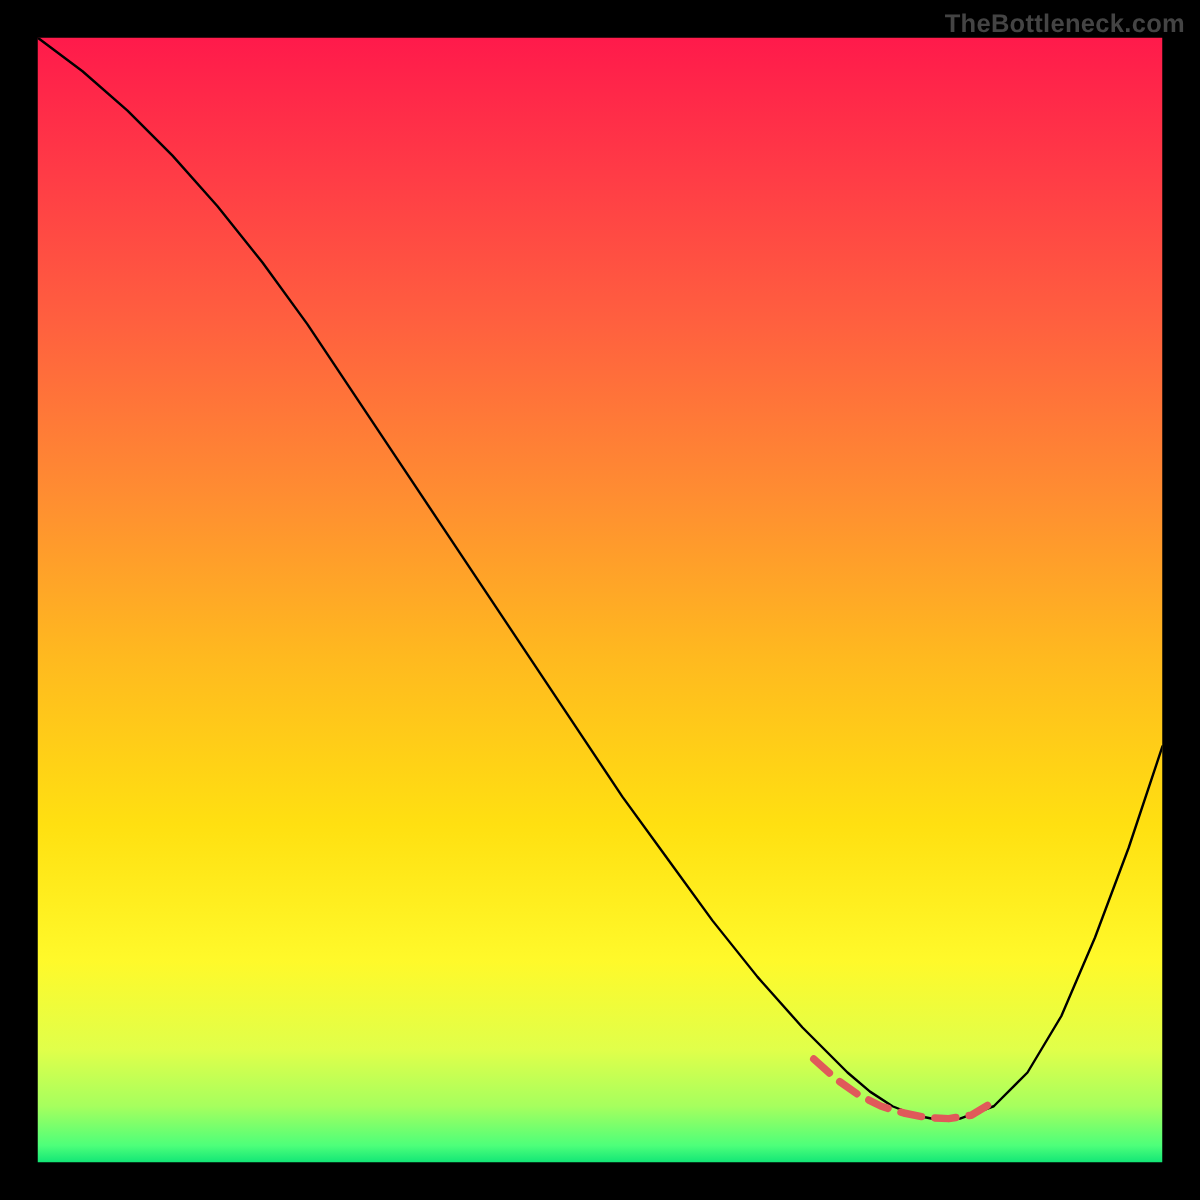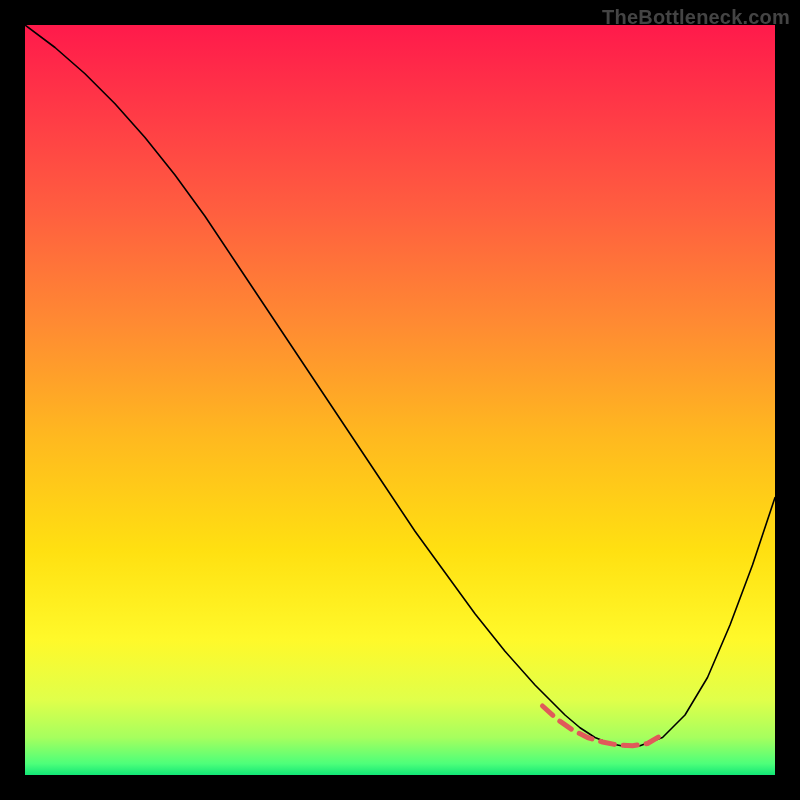--- a/index.html
+++ b/index.html
@@ -15,21 +15,21 @@
   width: 800px;
   height: 800px;
   background: #000;
   position: relative;
 }
 .watermark {
   position: absolute;
   top: 6px;
   right: 10px;
   color: #444;
-  font-size: 20px;
+  font-size: 17px;
   font-weight: bold;
   letter-spacing: 0.2px;
   z-index: 10;
 }
 .plot {
   position: absolute;
   left: 25px;
   top: 25px;
   width: 750px;
   height: 750px;

